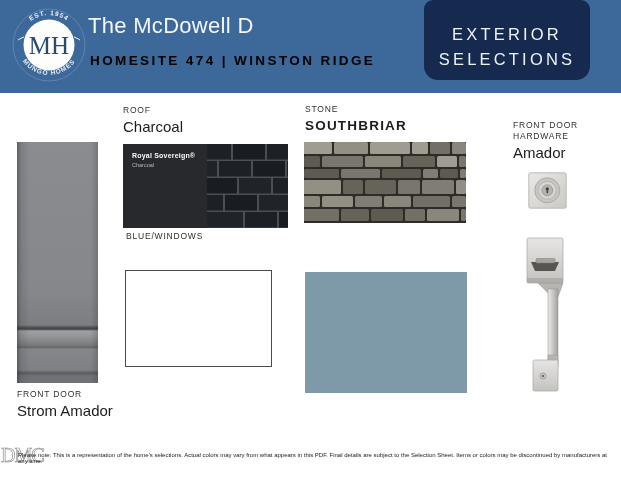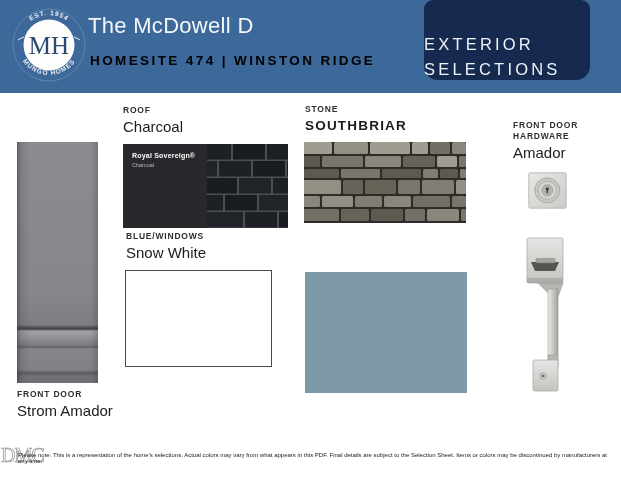--- a/index.html
+++ b/index.html
@@ -5,26 +5,26 @@
   html,body{margin:0;padding:0;background:#fff;}
   .page{position:relative;width:621px;height:480px;background:#ffffff;overflow:hidden;
         font-family:"Liberation Sans",sans-serif;-webkit-font-smoothing:antialiased;}
 
   
   .band{position:absolute;left:0;top:0;width:621px;height:93px;background:#3d689a;}
   .logo{position:absolute;left:12px;top:6px;}
   .title{position:absolute;left:88px;top:13px;font-size:22px;font-weight:400;color:#f3f7fa;letter-spacing:.3px;}
   .subtitle{position:absolute;left:90px;top:53px;font-size:13.5px;font-weight:700;color:#000000;letter-spacing:2.4px;}
   .badge{position:absolute;left:424px;top:0;width:166px;height:80px;background:#16294e;
-         border-radius:9px 9px 14px 14px;box-sizing:border-box;padding-top:32px;}
+         border-radius:9px 9px 14px 14px;text-align:center;box-sizing:border-box;padding-top:22px;}
   .badge div{font-size:16.5px;font-weight:500;color:#eef3f8;letter-spacing:3.2px;line-height:25px;}
 
   
   .lbl{position:absolute;}
-  .cat{font-size:8.5px;font-weight:700;color:#2f2f2f;letter-spacing:.8px;line-height:11px;}
+  .cat{font-size:8.5px;font-weight:400;color:#2f2f2f;letter-spacing:.8px;line-height:11px;}
   .val{font-size:15px;font-weight:500;color:#1c1c1c;line-height:19px;margin-top:1px;}
   .val-caps{font-size:13.5px;font-weight:600;letter-spacing:1.2px;}
 
   
   .door{position:absolute;left:17px;top:142px;width:81px;height:241px;
     background:
       linear-gradient(90deg, rgba(40,42,45,.45) 0px, rgba(60,62,65,.18) 4px, rgba(0,0,0,0) 13px),
       linear-gradient(270deg, rgba(40,42,45,.22) 0px, rgba(0,0,0,0) 7px),
       linear-gradient(180deg,
         #8a8c8f 0px,#85878a 150px,#7c7e81 183px,#54565a 185px,#3e4044 187px,
@@ -155,21 +155,20 @@
         <rect x="37" y="67" width="28" height="12" rx="1.5" fill="#676359"></rect>
         <rect x="67" y="67" width="32" height="12" rx="1.5" fill="#5e5a52"></rect>
         <rect x="101" y="67" width="20" height="12" rx="1.5" fill="#736f66"></rect>
         <rect x="123" y="67" width="32" height="12" rx="1.5" fill="#8b867c"></rect>
         <rect x="157" y="67" width="5" height="12" rx="1.5" fill="#7a766d"></rect>
       </g>
   </svg>
 
   <div class="lbl" style="left:126px;top:231px;">
     <div class="cat">BLUE/WINDOWS</div>
-    <div class="val">Snow White</div>
   </div>
   <div class="trim-swatch" style="background-color: rgb(255, 255, 255);"></div>
 
   <div class="siding-swatch" style="background-color: rgb(126, 153, 167);"></div>
 
   <div class="lbl" style="left:513px;top:120px;">
     <div class="cat">FRONT DOOR</div>
     <div class="cat">HARDWARE</div>
     <div class="val">Amador</div>
   </div>

